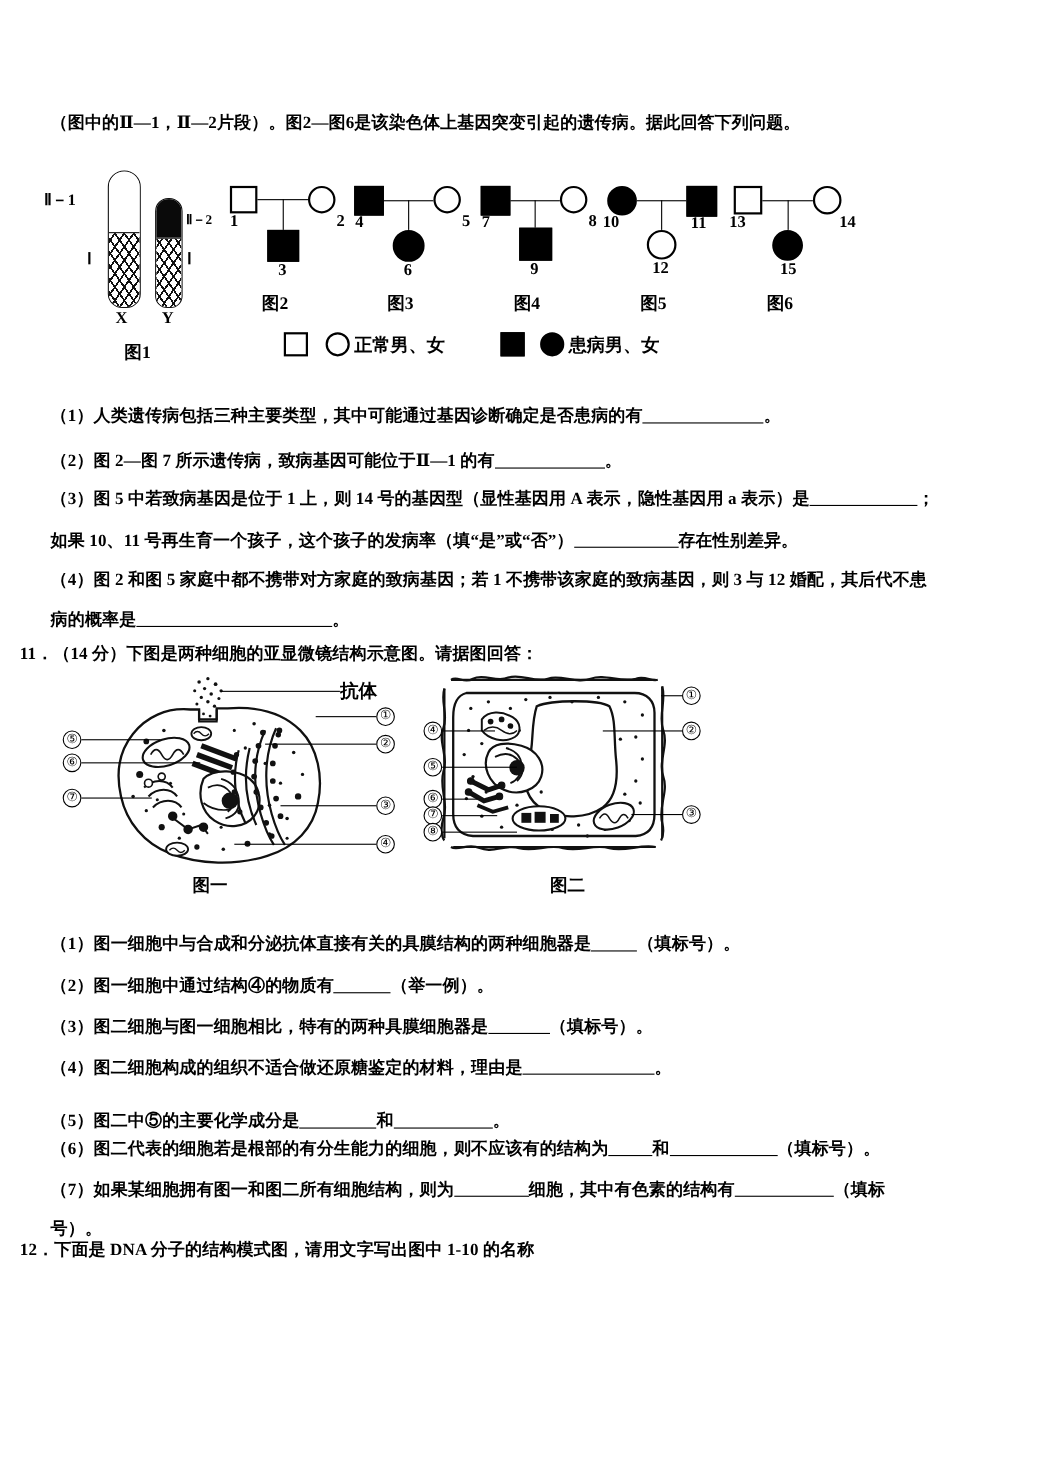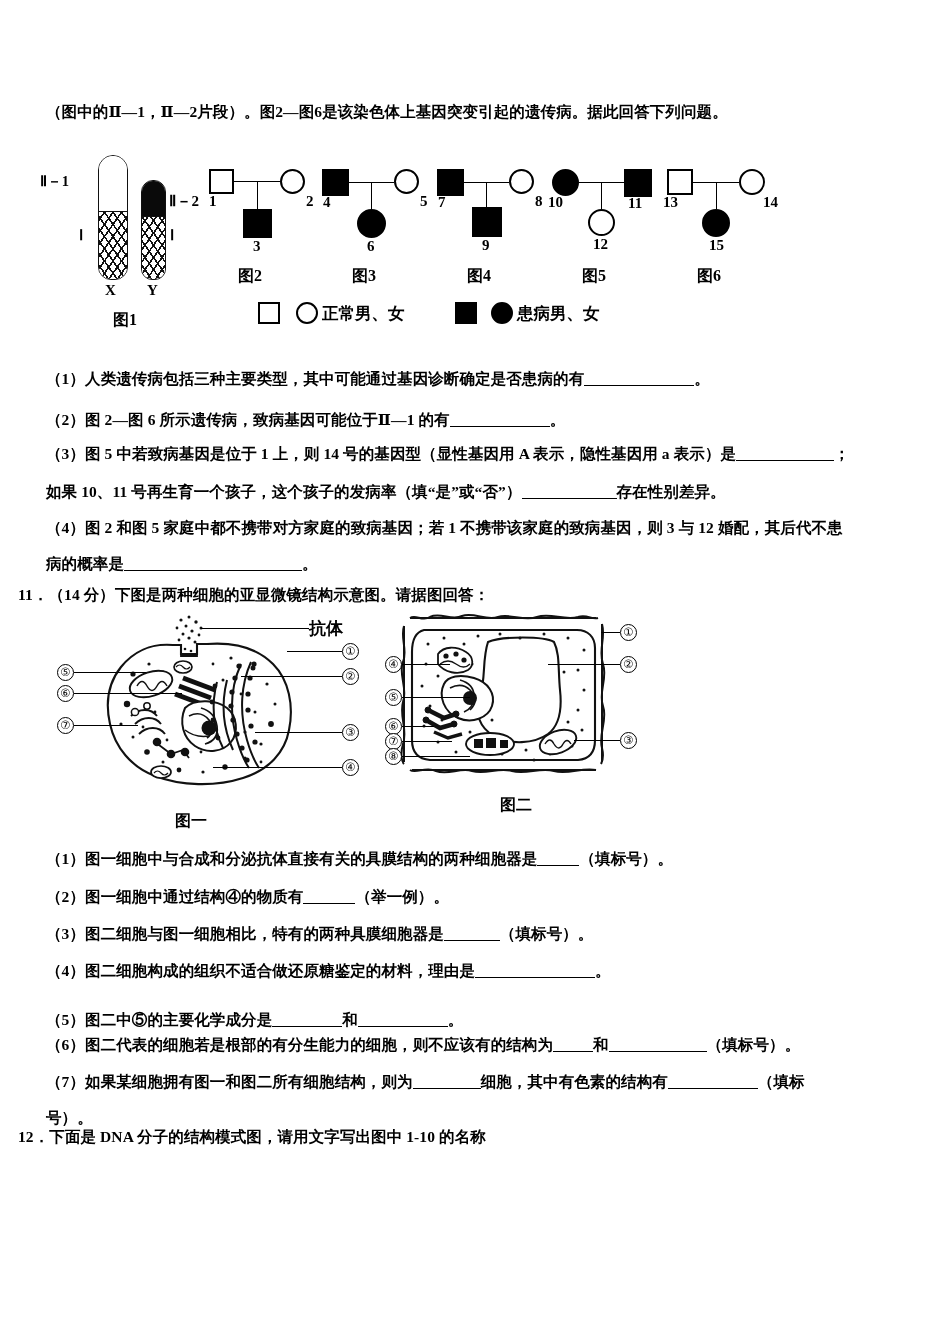--- a/index.html
+++ b/index.html
@@ -138,21 +138,21 @@
       <div class="chrom-top" style="height:58px; background:#fff;"></div>
       <div class="chrom-bot" style="height:67px;"></div>
     </div>
 
     <div class="chromosome" style="left:101px; top:30px; width:25px; height:100px; border-radius:12px 12px 11px 11px;">
       <div class="chrom-top" style="height:38px; background:#0a0a0a;"></div>
       <div class="chrom-bot" style="height:62px;"></div>
     </div>
 
     <div class="pednum" style="left:0px; top:22px; font-size:14.5px;">Ⅱ－1</div>
-    <div class="pednum" style="left:129px; top:42px; font-size:15px;">Ⅱ－2</div>
+    <div class="pednum" style="left:129px; top:42px; font-size:12px;">Ⅱ－2</div>
     <div class="pednum" style="left:39px; top:77px; font-size:14.5px;">Ⅰ</div>
     <div class="pednum" style="left:130px; top:77px; font-size:14.5px;">Ⅰ</div>
     <div class="pednum" style="left:65px; top:132px;">X</div>
     <div class="pednum" style="left:107px; top:132px;">Y</div>
     <div class="figcap" style="left:73px; top:160px;">图1</div>
   </div>
 
   <div class="ped figblock" style="left:205px; top:165px; width:110px; height:120px;">
     <div class="sq" style="left:4px; top:4px; width:25px; height:25px;"></div>
     <div class="hline" style="left:29px; top:16px; width:46px;"></div>
@@ -220,21 +220,21 @@
     <div class="sq filled" style="left:197px; top:2px; width:22px; height:22px;"></div>
     <div class="ci filled" style="left:233px; top:2px; width:22px; height:22px;"></div>
     <div class="legendtxt" style="left:259px; top:3px;">患病男、女</div>
   </div>
 
   <div class="txt" style="left:46px; top:367px;">
     <span>（1）人类遗传病包括三种主要类型，其中可能通过基因诊断确定是否患病的有</span><span class="blank" style="width:110px;"></span><span>。</span>
   </div>
 
   <div class="txt" style="left:46px; top:408px;">
-    <span>（2）图 2—图 6 所示遗传病，致病基因可能位于Ⅱ—1 的有</span><span class="blank" style="width:100px;"></span><span>。</span>
+    <span>（2）图 2—图 7 所示遗传病，致病基因可能位于Ⅱ—1 的有</span><span class="blank" style="width:100px;"></span><span>。</span>
   </div>
 
   <div class="txt" style="left:46px; top:442px;">
     <span>（3）图 5 中若致病基因是位于 1 上，则 14 号的基因型（显性基因用 A 表示，隐性基因用 a 表示）是</span><span class="blank" style="width:98px;"></span><span>；</span>
   </div>
 
   <div class="txt" style="left:46px; top:480px;">
     <span>如果 10、11 号再生育一个孩子，这个孩子的发病率（填“是”或“否”）</span><span class="blank" style="width:95px;"></span><span>存在性别差异。</span>
   </div>
 
@@ -400,21 +400,21 @@
 
     <div class="calloutnum" style="left:2px; top:52px;">⑤</div>
     <div class="leader" style="left:19px; top:60px; width:72px;"></div>
 
     <div class="calloutnum" style="left:2px; top:73px;">⑥</div>
     <div class="leader" style="left:19px; top:81px; width:108px;"></div>
 
     <div class="calloutnum" style="left:2px; top:105px;">⑦</div>
     <div class="leader" style="left:19px; top:113px; width:64px;"></div>
 
-    <div class="cellcap" style="left:120px; top:199px;">图一</div>
+    <div class="cellcap" style="left:120px; top:183px;">图一</div>
   </div>
 
   <div class="cellfig" style="left:382px; top:612px; width:280px; height:205px;">
 
     <svg width="280" height="185" viewBox="0 0 280 185" style="position:absolute; left:0; top:0;">
 
       <path d="M28,6 L214,6 M220,12 L220,150 M214,158 L30,158 M22,150 L22,14" fill="none" stroke="#111" stroke-width="2"></path>
       <path d="M28,6 C34,2 40,10 48,5 C58,0 70,9 80,4 C92,0 104,9 116,5
                C128,1 142,10 155,5 C168,0 182,9 196,5 C205,2 210,8 216,6" fill="none" stroke="#111" stroke-width="2"></path>
       <path d="M28,158 C34,162 44,154 54,159 C66,164 78,155 90,159

